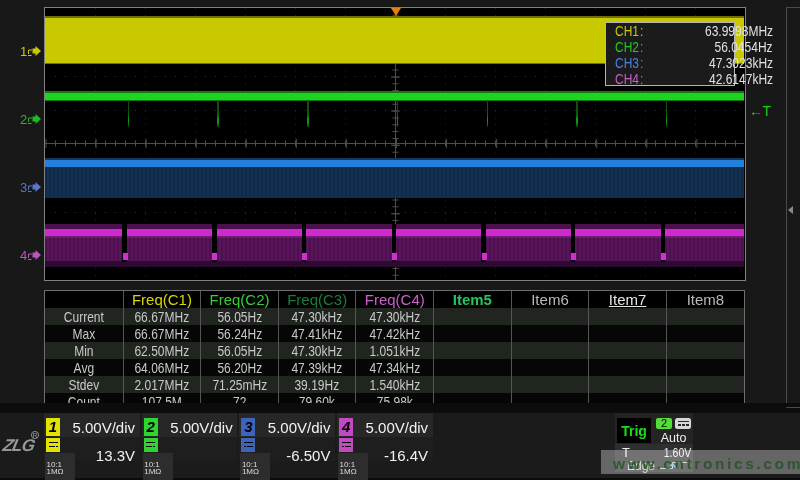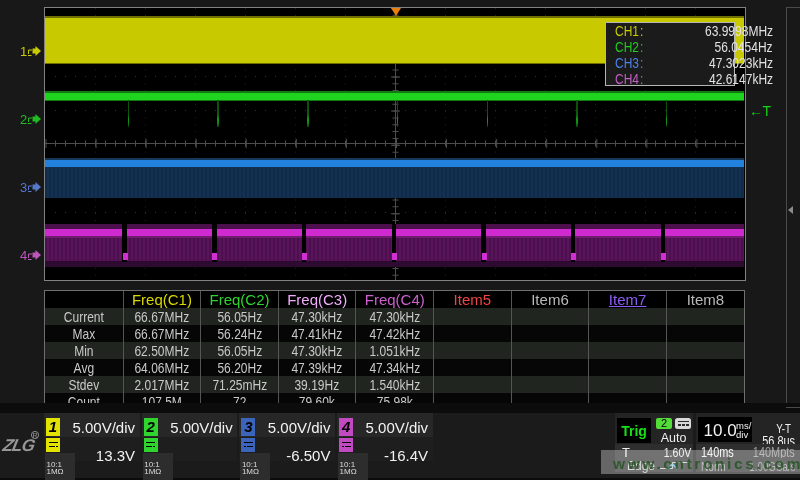--- a/index.html
+++ b/index.html
@@ -165,25 +165,25 @@
   <table>
   <colgroup>
           <col style="width:78px;">
           <col span="8" style="width:77.5px;">
         </colgroup>
   <tbody>
           <tr style="height:15px;background:#000;">
             <td></td>
             <td class="c" style="color:#d8d800;">Freq(C1)</td>
             <td class="c" style="color:#2fd42f;">Freq(C2)</td>
-            <td class="c" style="color:#f0abfc;">Freq(C3)</td>
+            <td class="c" style="color:#15803d;">Freq(C3)</td>
             <td class="c" style="color:#cf5fcf;">Freq(C4)</td>
-            <td class="c" style="color:#ef4444;">Item5</td>
+            <td class="c" style="color:#22c55e;font-weight:bold;">Item5</td>
             <td class="c" style="color:#b9b9b9;">Item6</td>
-            <td class="c" style="color:#8b5cf6;text-decoration:underline;">Item7</td>
+            <td class="c" style="color:#e5e5e5;text-decoration:underline;">Item7</td>
             <td class="c" style="color:#b9b9b9;">Item8</td>
           </tr>
   <tr class="a">
             <td class="l" style="text-align:center;">Current</td>
             <td class="c">66.67MHz</td>
             <td class="c">56.05Hz</td>
             <td class="c">47.30kHz</td>
             <td class="c">47.30kHz</td>
             <td class="c"></td>
             <td class="c"></td>
@@ -311,36 +311,20 @@
       </div>
       <div class="abs" style="left:0;top:45px;width:78px;height:14px;background:#2e2e2e;">
         <span class="abs" style="left:12px;top:1px;color:#ccc;font-size:12px;">Edge</span>
         <svg class="abs" style="left:44px;top:2px;" width="32" height="12" viewBox="0 0 32 12">
           <path d="M1 8.5 L13.5 8.5 L13.5 2.5 L30 2.5" stroke="#c8c8c8" fill="none"></path>
           <path d="M13.5 4 L9 9 M13.5 4 L18 9" stroke="#58c4ea" fill="none" stroke-width="1.5"></path>
         </svg>
       </div>
     </div>
 
-    <div class="abs" style="left:696px;top:0;width:104px;height:59px;background:#242424;">
-      <div class="abs" style="left:1.5px;top:4px;width:54px;height:25px;background:#000;color:#f2f2f2;overflow:hidden;">
-        <span class="abs" style="left:6px;top:3.5px;font-size:17px;">10.0</span>
-        <span class="abs" style="left:38.5px;top:4px;font-size:9.5px;line-height:9px;">ms/<br>div</span>
-      </div>
-      <div class="abs cnd8r" style="right:9px;top:8.5px;color:#f2f2f2;font-size:12.5px;">Y-T</div>
-      <div class="abs cnd8r" style="right:5px;top:19.5px;color:#f2f2f2;font-size:14px;">56.8us</div>
-      <div class="abs" style="left:0;top:31px;width:104px;height:14px;background:#2e2e2e;">
-        <span class="abs cnd8l" style="left:5px;top:0;color:#f2f2f2;font-size:14px;">140ms</span>
-        <span class="abs cnd8r" style="right:5px;top:0;color:#9a9a9a;font-size:14px;">140Mpts</span>
-      </div>
-      <div class="abs" style="left:0;top:45px;width:104px;height:14px;background:#2e2e2e;">
-        <span class="abs cnd8l" style="left:5px;top:0.5px;color:#ababab;font-size:13px;">Norm</span>
-        <span class="abs" style="right:5px;top:0.5px;color:#9a9a9a;font-size:13px;display:inline-block;transform:scaleX(0.75);transform-origin:100% 50%;">1.00GSa/s</span>
-      </div>
-    </div>
   </div>
 
   <div class="abs" style="left:0;top:477.5px;width:800px;height:2.5px;background:#0c0c0c;"></div>
 
   <div class="abs" style="left:601px;top:450px;width:199px;height:24px;background:rgba(255,255,255,0.33);"></div>
   <div class="abs" style="left:613px;top:455px;width:190px;color:rgba(32,82,32,0.8);font-size:15.5px;font-weight:bold;letter-spacing:2.6px;white-space:nowrap;">www.cntronics.com</div>
 
 </div>
 
 </body></html>

